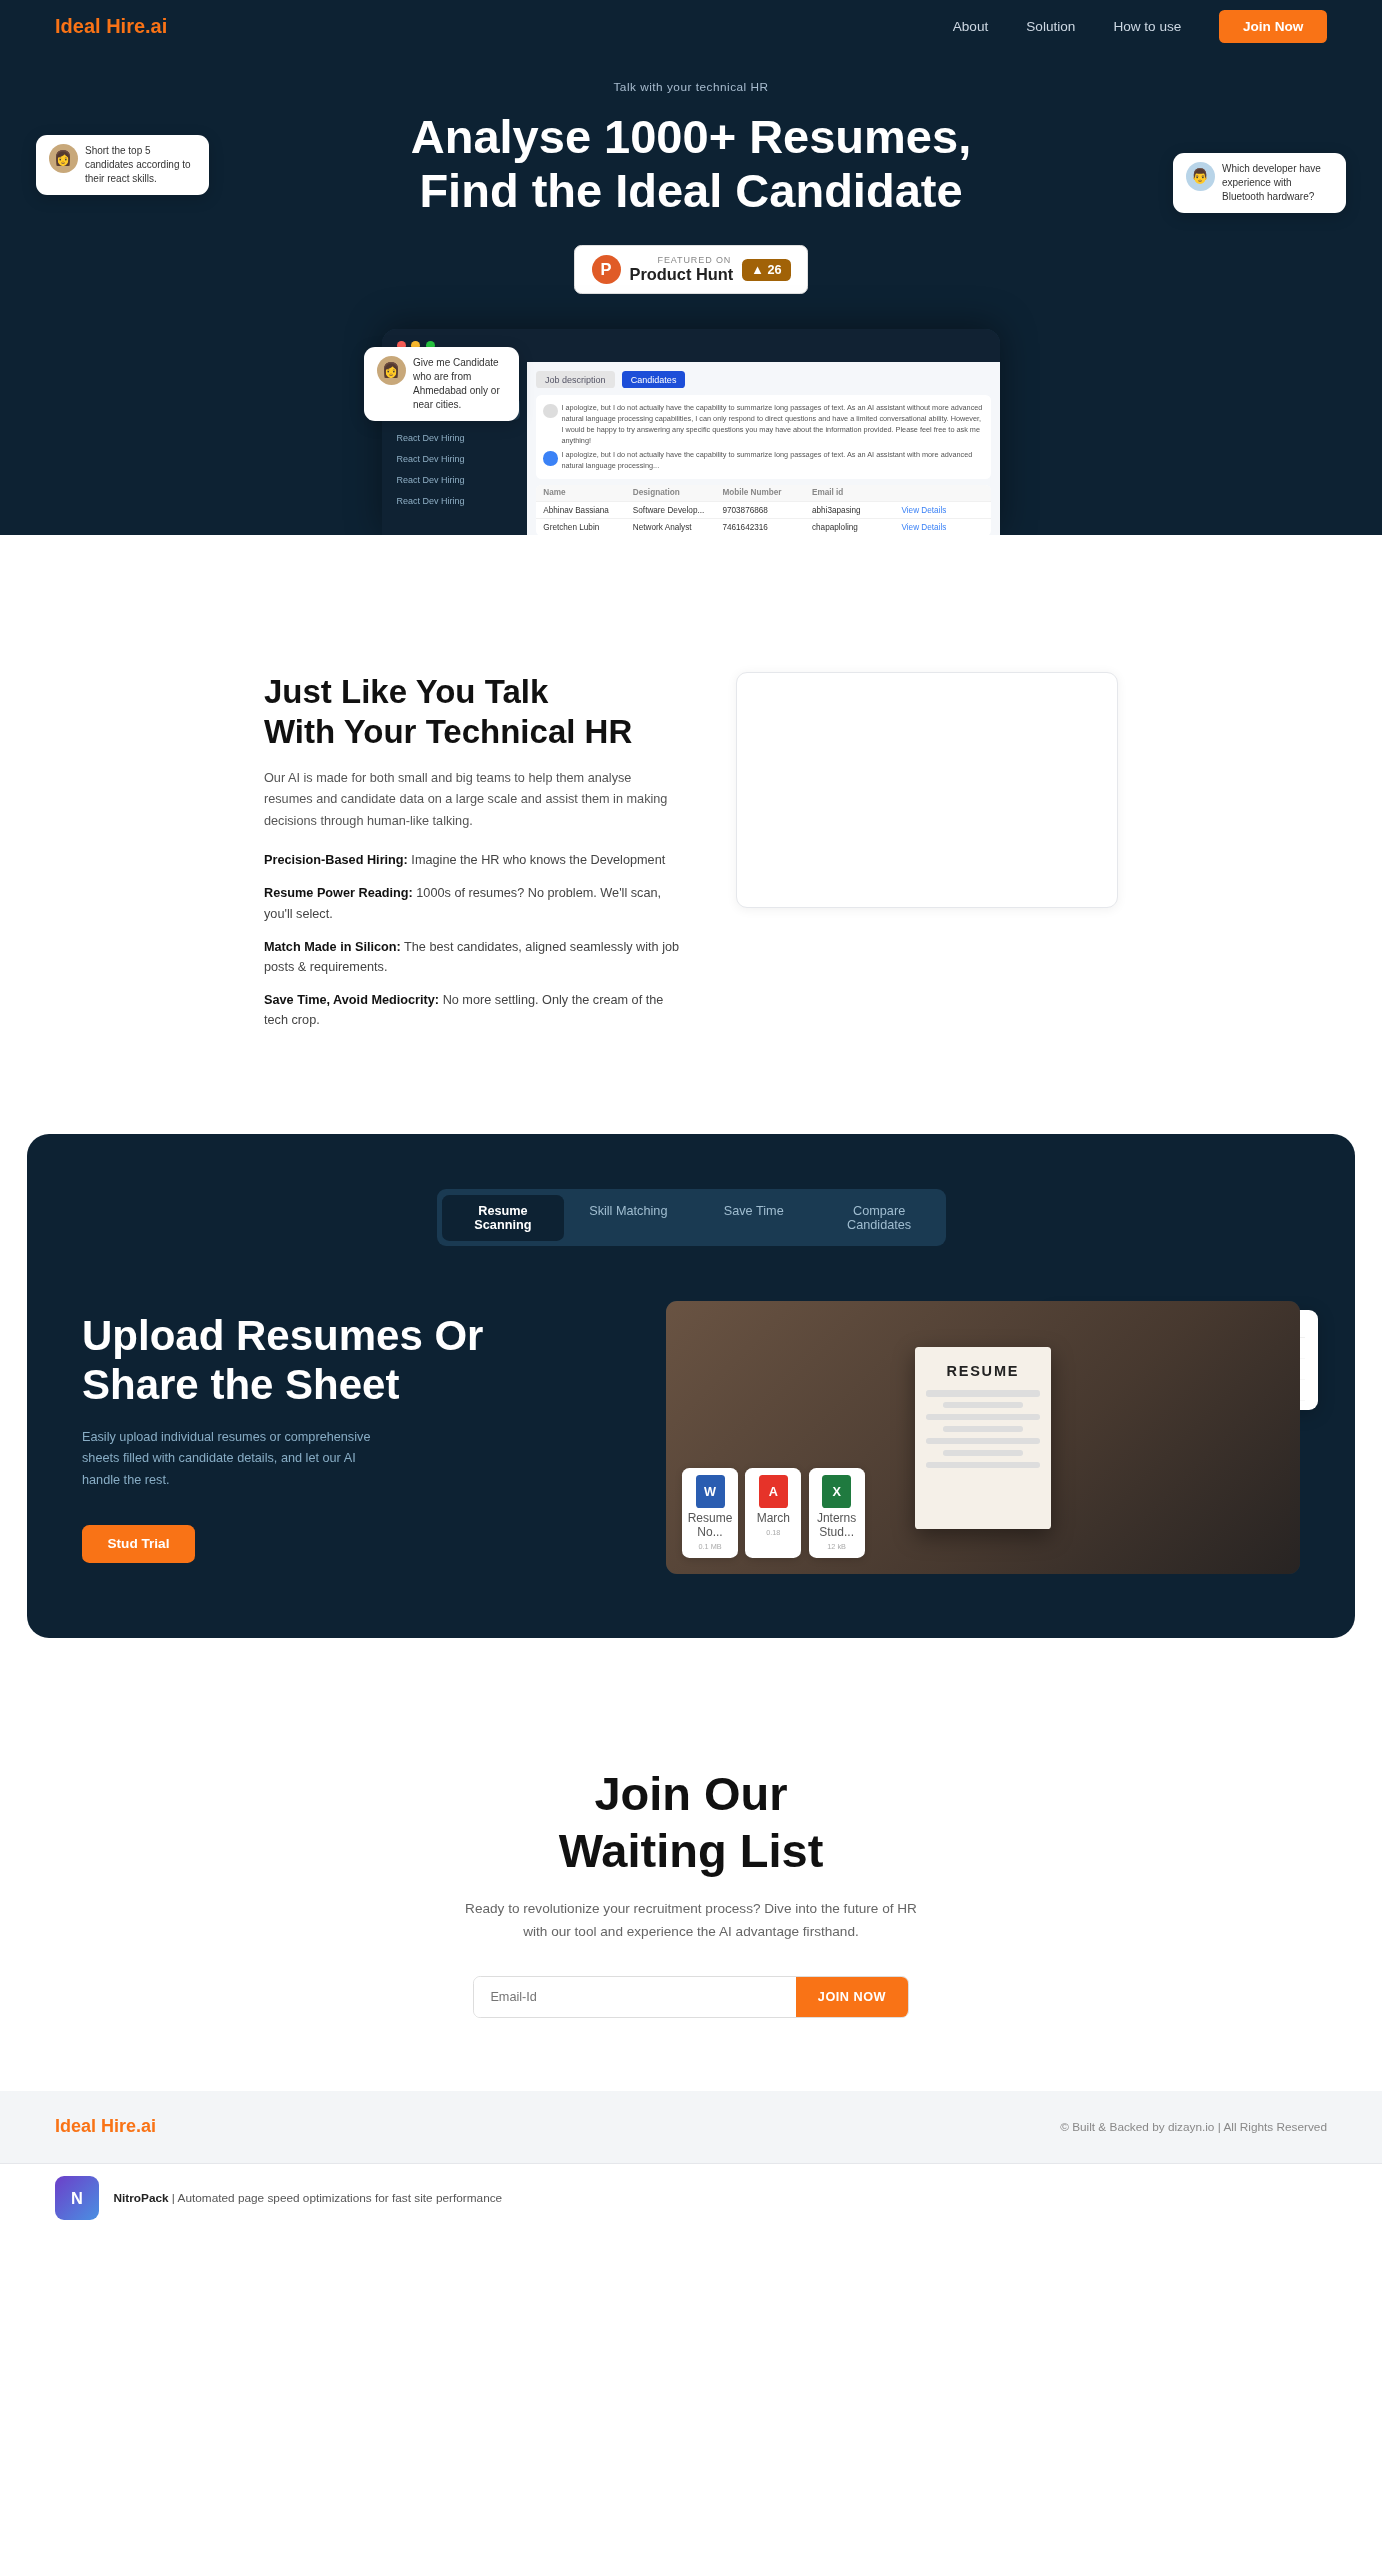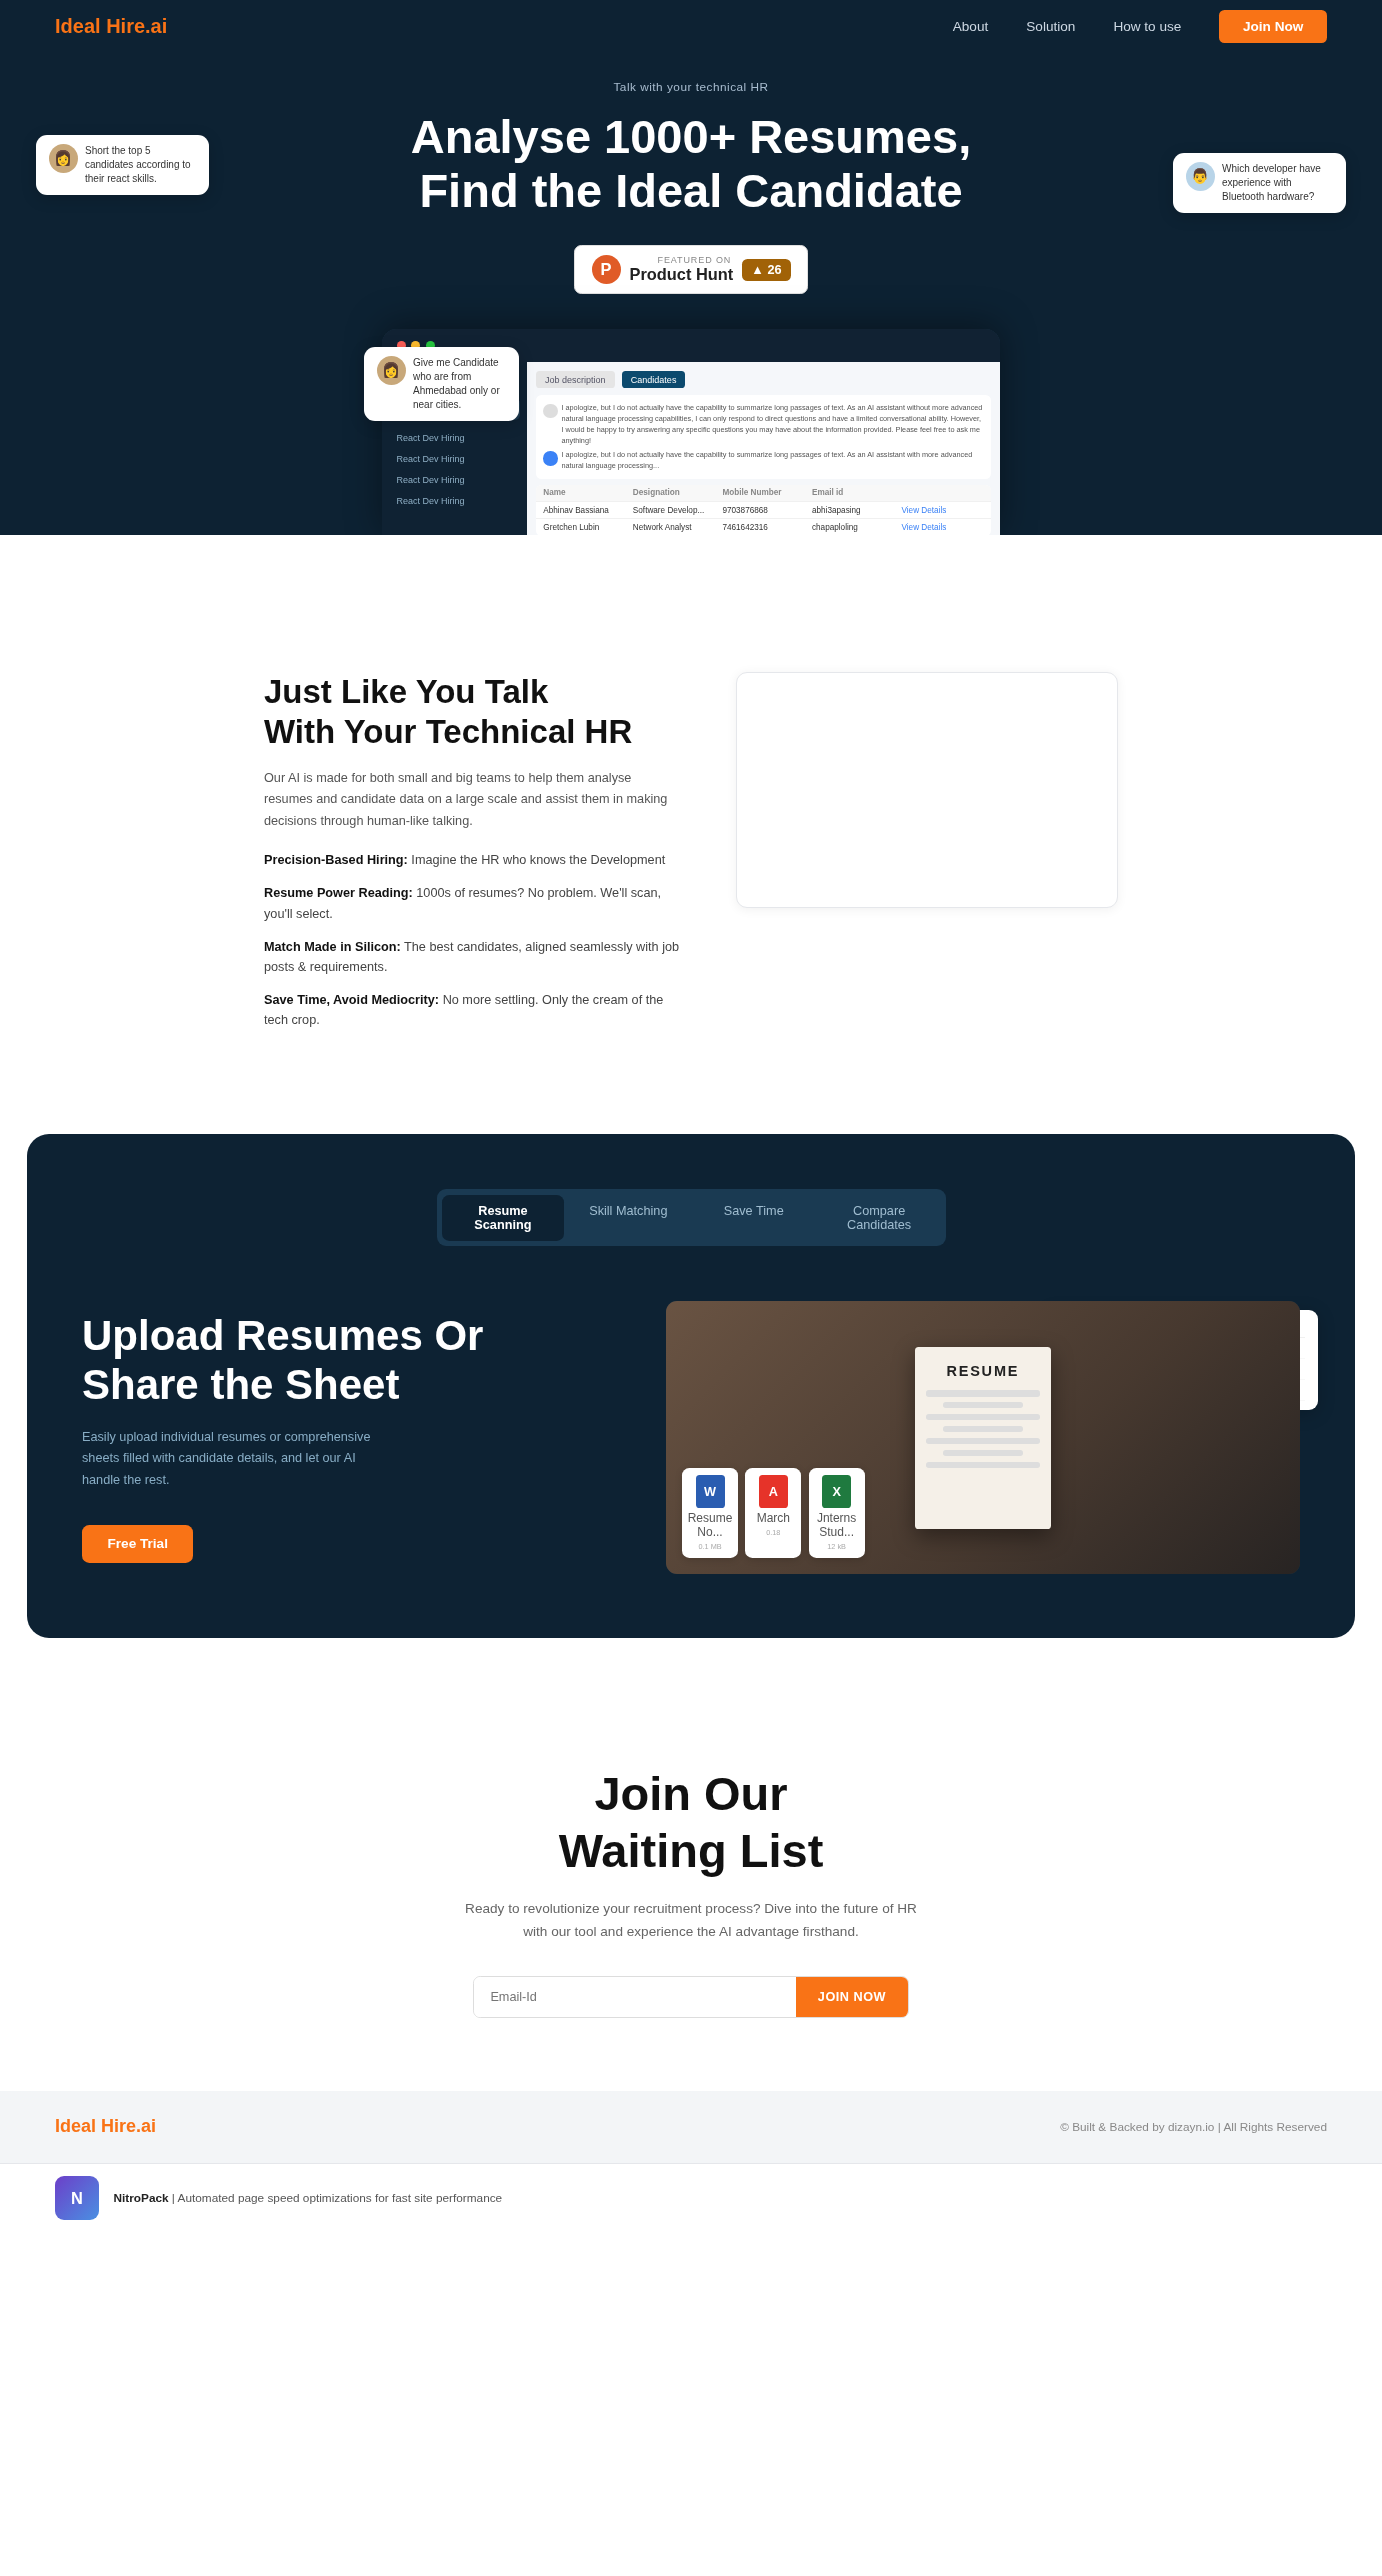--- a/index.html
+++ b/index.html
@@ -201,21 +201,21 @@
       gap: 7.3px;
       margin-bottom: 7.3px;
     }
     .mockup-tab {
       background: #e5e5e5;
       color: #556;
       font-size: 9px;
       padding: 3.6px 9px;
       border-radius: 3.6px;
     }
-    .mockup-tab.active { background: #0c4a6e; color: #fff; }
+    .mockup-tab.active { background: #1d4ed8; color: #fff; }
     .mockup-chat-area {
       background: #fff;
       border-radius: 5.5px;
       padding: 7.3px;
       font-size: 8.2px;
       color: #444;
       line-height: 1.5;
       margin-bottom: 5.5px;
     }
     .mockup-table {
@@ -689,21 +689,21 @@
     <div class="features-tab">Compare Candidates</div>
   </div>
 
   <div class="features-content">
     <div class="features-left">
       <h2>
         <span>Upload Resumes Or</span><br>
         <span>Share the Sheet</span>
       </h2>
       <p>Easily upload individual resumes or comprehensive sheets filled with candidate details, and let our AI handle the rest.</p>
-      <button class="free-trial-btn">Free Trial</button>
+      <button class="free-trial-btn">Stud Trial</button>
     </div>
 
     <div class="features-right">
 
       <div class="data-table-overlay">
         <table>
           <thead>
             <tr>
               <th>Name</th>
               <th>Designer</th>

